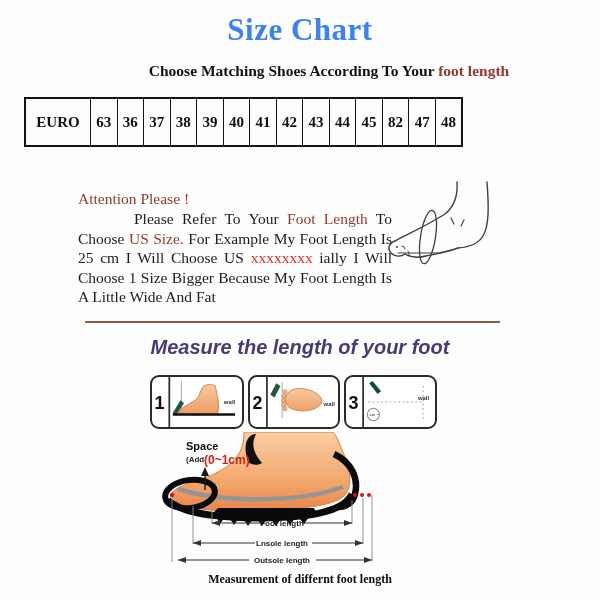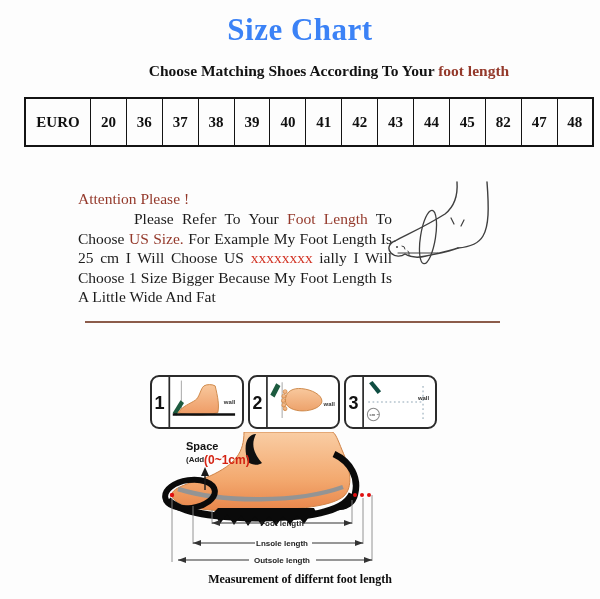--- a/index.html
+++ b/index.html
@@ -6,21 +6,21 @@
   .canvas{position:relative;width:600px;height:599px;background:#fdfdfd;overflow:hidden;
           font-family:"Liberation Serif","DejaVu Serif",serif;}
 
   .page-title{position:absolute;top:12px;left:0;width:100%;margin:0;text-align:center;
               font:bold 31px "Liberation Serif",serif;color:#3b82f6;letter-spacing:.5px;}
   .subtitle{position:absolute;top:62px;left:0;width:100%;text-align:center;
             font-weight:bold;font-size:15.5px;color:#121212;margin-left:29px;}
   .maroon{color:#94392b;}
   .redx{color:#d23324;}
 
-  .size-table{position:absolute;left:24px;top:97px;width:570px;border-collapse:collapse;
+  .size-table{position:absolute;left:24px;top:97px;width:439px;border-collapse:collapse;
               table-layout:fixed;font-family:"Liberation Serif",serif;font-weight:bold;color:#101010;}
   .size-table th,.size-table td{border:1.6px solid #141414;text-align:center;padding:0;}
   .size-table{border:2.6px solid #141414;}
   .size-table tr:first-child th,.size-table tr:first-child td{border-bottom:2.4px solid #141414;height:30px;font-size:15px;}
   .size-table tr:last-child th,.size-table tr:last-child td{height:46px;font-size:15px;}
   .rowhead{width:64px;font-size:16px;}
   .rowhead-small{font-size:13px;line-height:14px;}
   .rowhead-small span{display:block;}
 
   .attention{position:absolute;left:78px;top:190px;width:314px;color:#1c1c1c;}
@@ -63,21 +63,21 @@
 
   <div class="subtitle">
     <span>Choose Matching Shoes According To Your</span>
     <span class="maroon">foot length</span>
   </div>
 
   <table class="size-table">
     <tbody>
       <tr>
         <th class="rowhead">EURO</th>
-      <td>20</td>
+      <td>63</td>
           <td>36</td>
           <td>37</td>
           <td>38</td>
           <td>39</td>
           <td>40</td>
           <td>41</td>
           <td>42</td>
           <td>43</td>
           <td>44</td>
           <td>45</td>
@@ -102,20 +102,21 @@
       <path d="M 14,66 a 3,3 0 0 1 3,3 M 20,71 q 2,2 1,4" stroke-width="1"></path>
       <ellipse cx="40" cy="57" rx="7.5" ry="27" transform="rotate(9 40 57)" stroke-width="1.3"></ellipse>
       <path d="M 10,73 L 50,73" stroke-width="1"></path>
     </g>
     <circle cx="9" cy="67" r="1" fill="#3f3f3f"></circle>
   </svg>
 
 
   <div class="divider"></div>
 
+  <div class="measure-heading">Measure the length of your foot</div>
 
   <div class="panel panel-1">
     <svg viewBox="0 0 104 56" preserveAspectRatio="none">
       <defs>
         <linearGradient id="skin1" x1="0" y1="0" x2="0" y2="1">
           <stop offset="0" stop-color="#f8c89d"></stop>
             <stop offset="1" stop-color="#ee9a63"></stop>
         </linearGradient>
       </defs>
       <text class="step-num" x="3" y="36">1</text>

